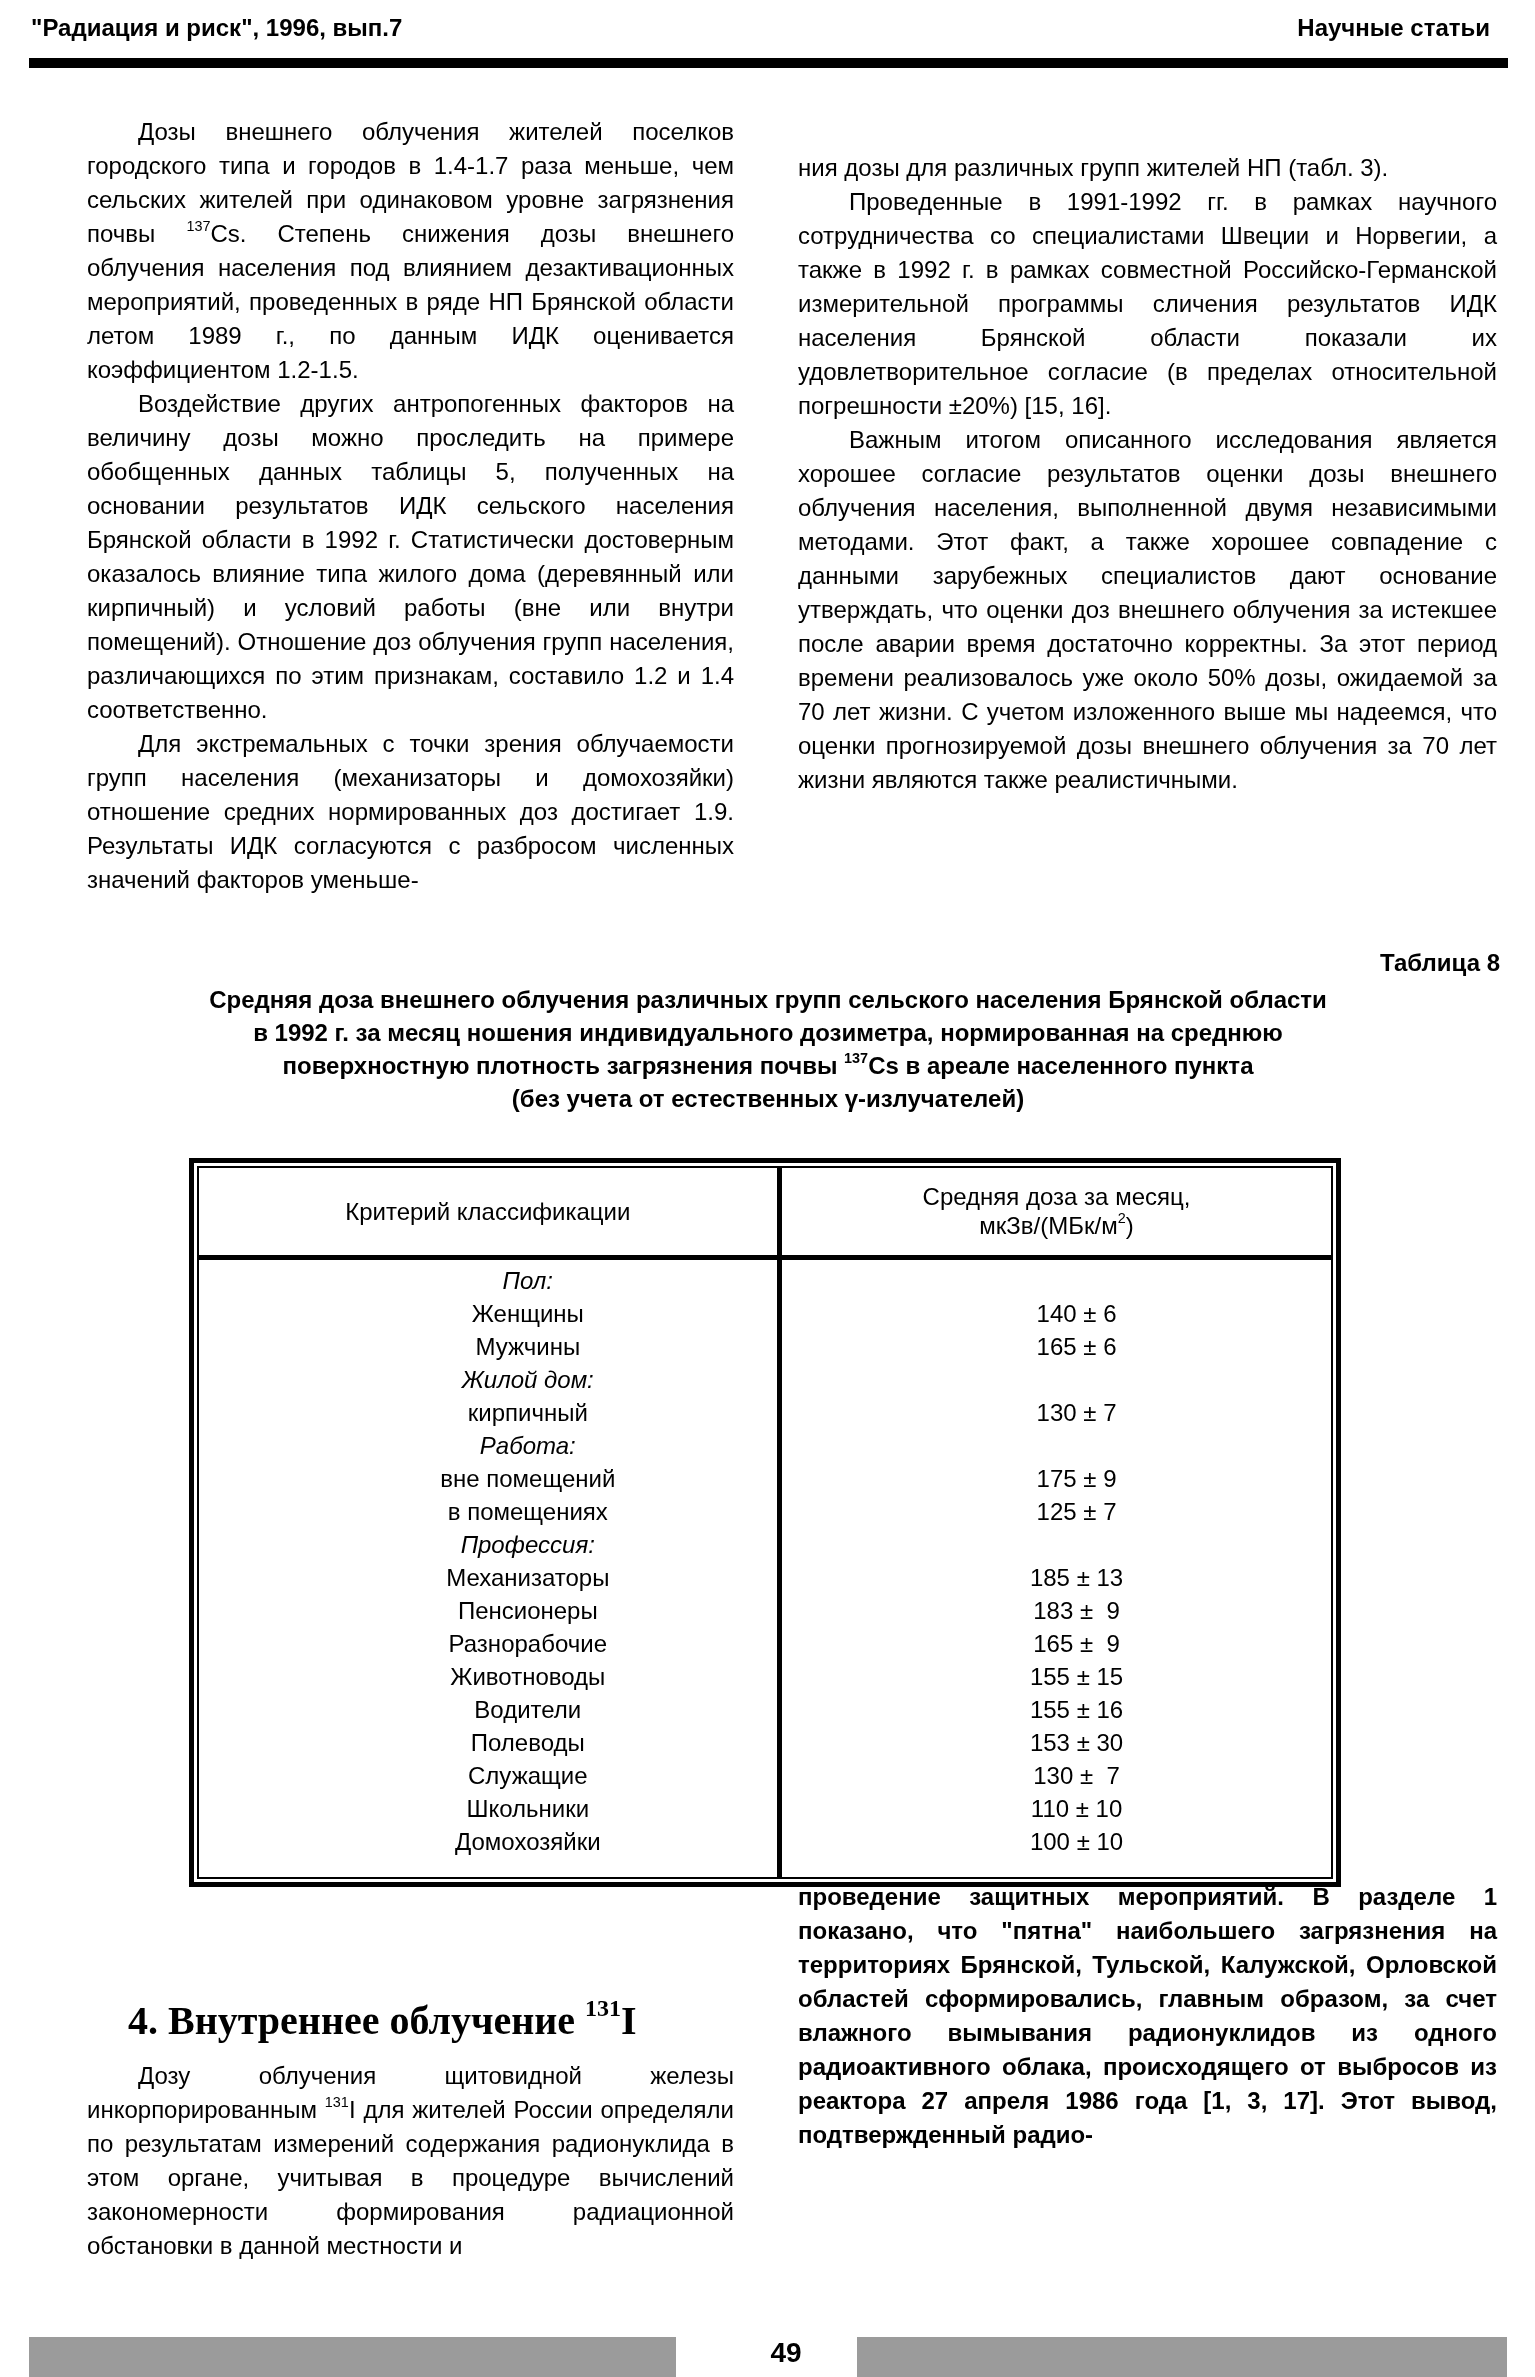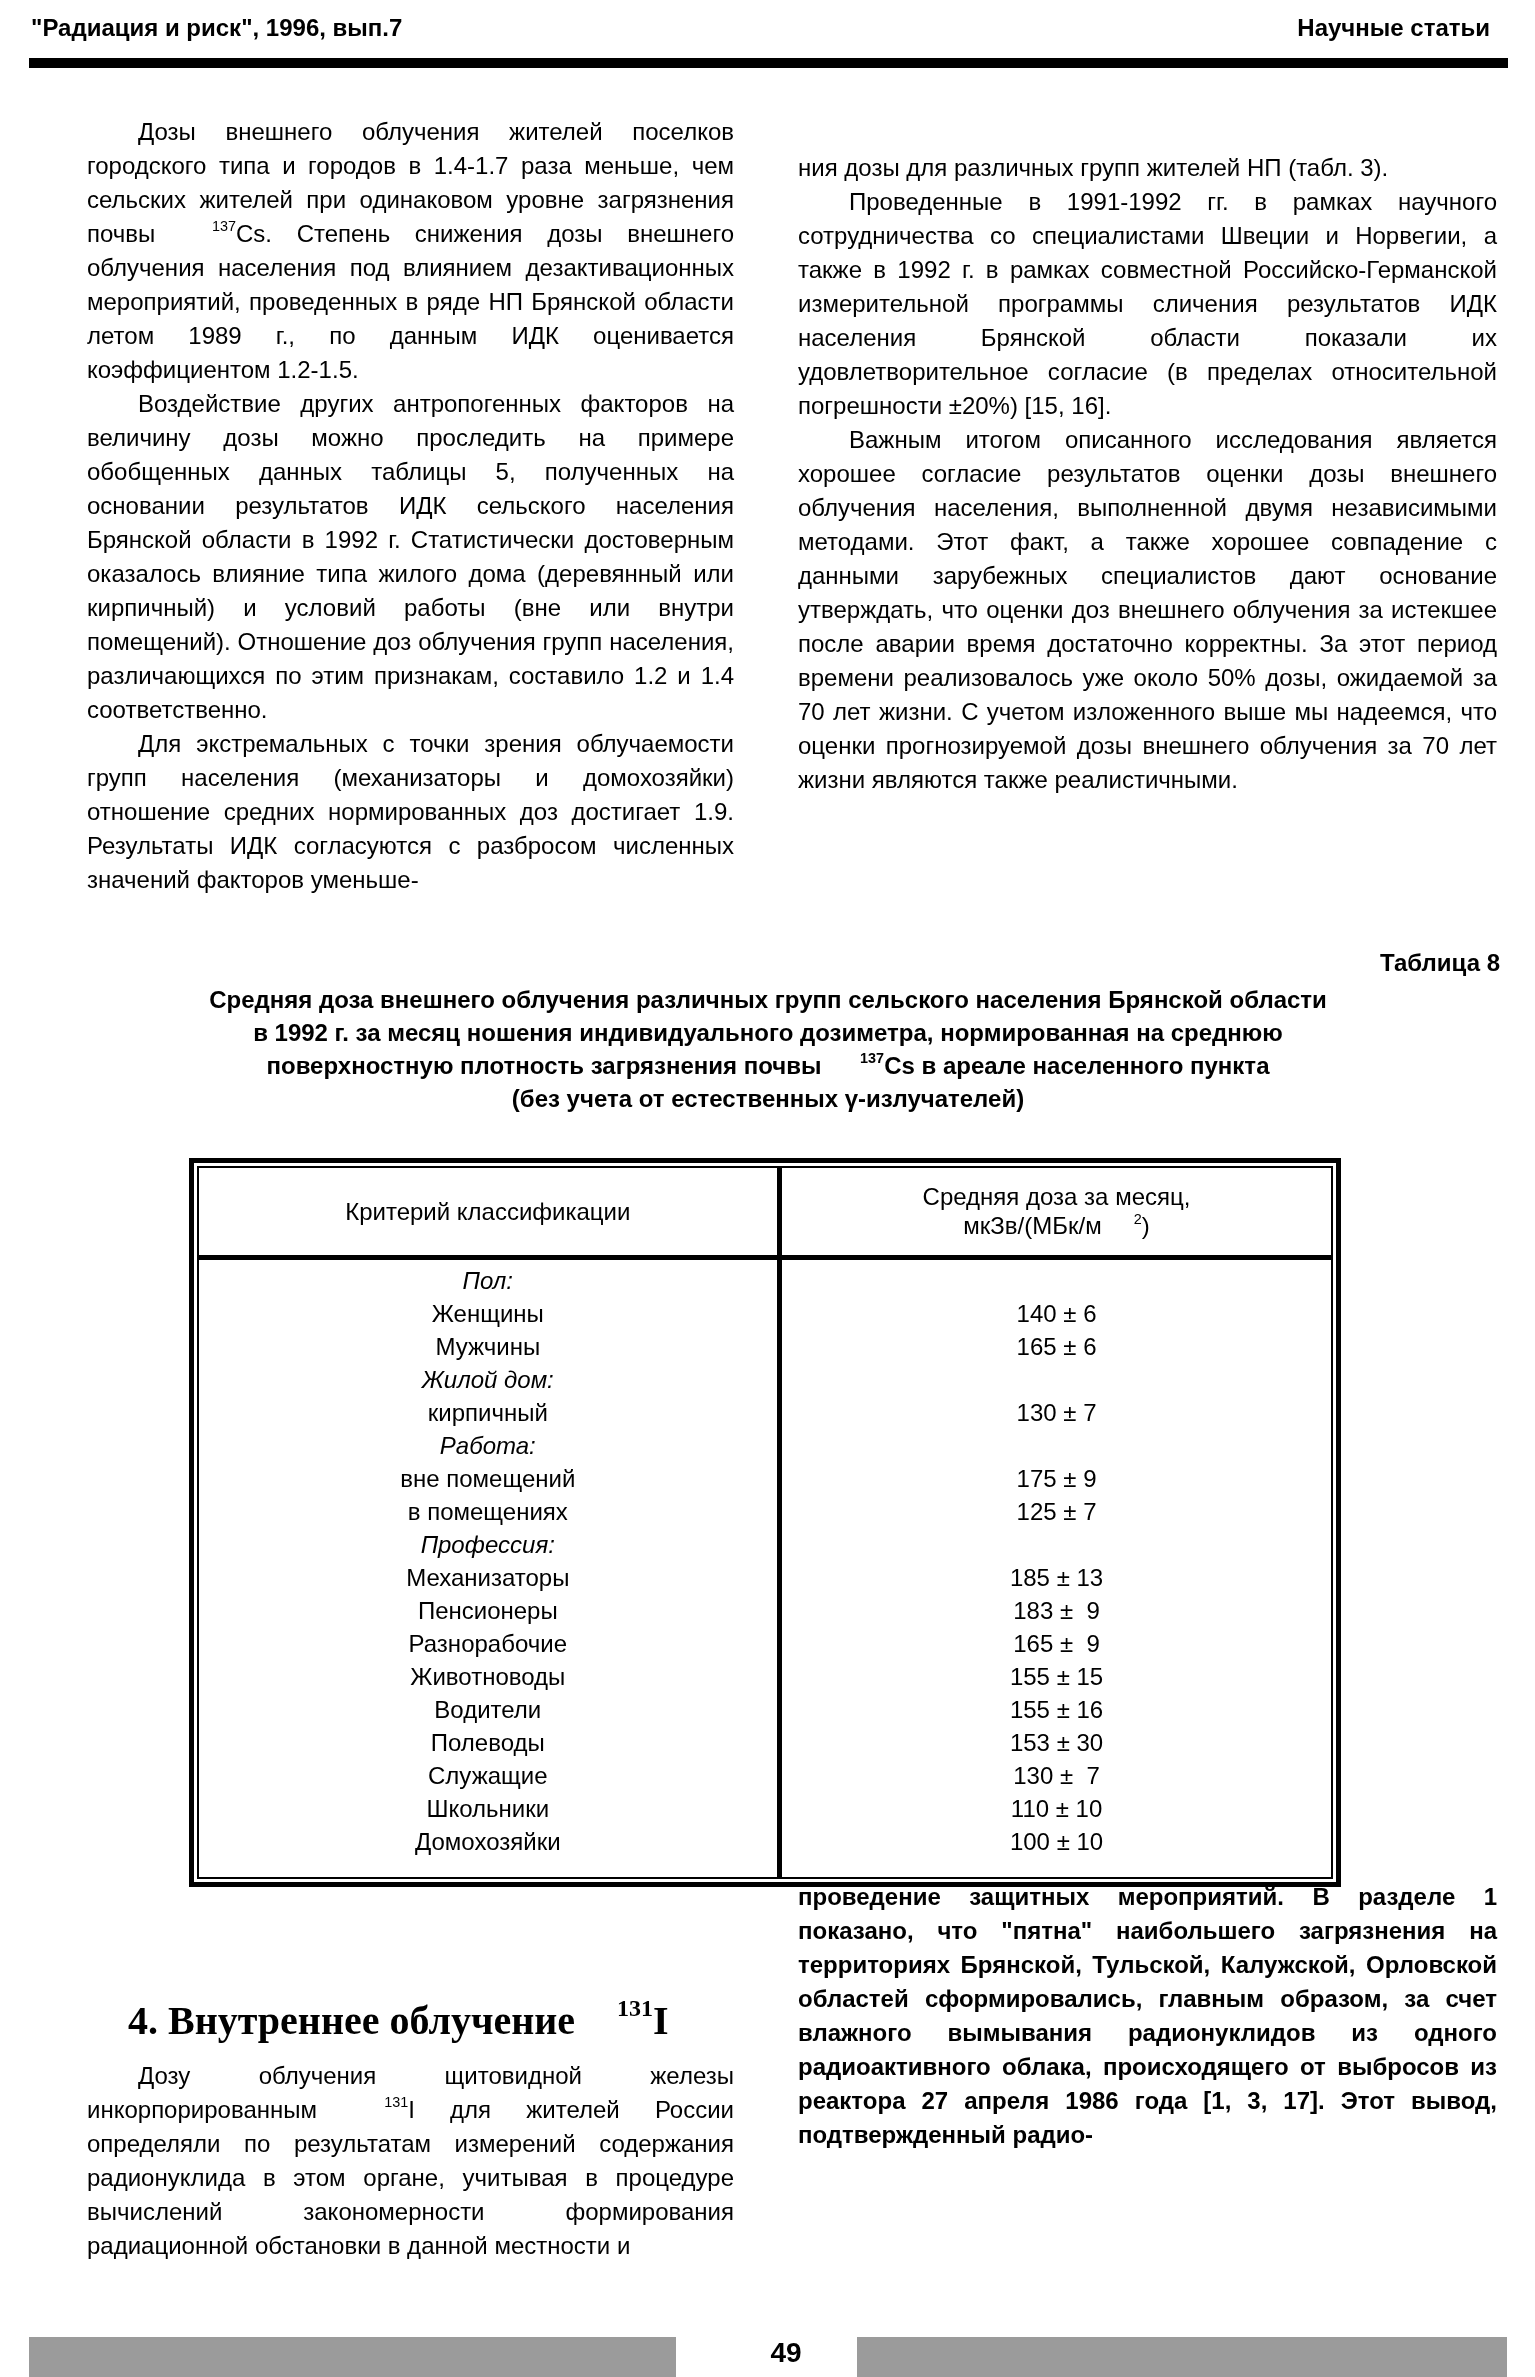--- a/index.html
+++ b/index.html
@@ -10,35 +10,35 @@
   .hdr-left { left:31px; }
   .hdr-right { right:46px; }
   .rule { left:29px; width:1479px; background:#000; }
   .rule1 { top:58px; height:4.5px; }
   .rule2 { top:63px; height:4.5px; }
   .col { font-size:24px; line-height:34px; text-align:justify; }
   .col p { margin:0; }
   .col .ind { text-indent:51px; }
   .colL { left:87px; width:647px; }
   .colR { left:798px; width:699px; }
-  sup { font-size:0.6em; vertical-align:0.75em; line-height:0;margin-left:32px; }
+  sup { font-size:0.6em; vertical-align:0.75em; line-height:0; }
   .tbl-label { right:36px; top:949px; font-size:24px; font-weight:bold; }
   .tbl-title { left:64px; width:1408px; top:983px; text-align:center;
                font-size:24px; font-weight:bold; line-height:33px; }
   .table-wrap { left:189px; top:1158px; width:1152px; height:729px;
                 border:5.1px solid #000; box-sizing:border-box;
                 outline:1.3px solid #000; outline-offset:-9px; }
   .table-wrap .inner { position:absolute; left:3.8px; top:3.8px; right:3.8px; bottom:3.8px; border:1.3px solid #000; }
   .vline { position:absolute; left:578px; top:0; bottom:0; width:5.1px; background:#000; }
   .hline { position:absolute; left:0; right:0; top:87px; height:5.1px; background:#000; }
   .th { position:absolute; top:0; height:87px; display:flex; align-items:center; justify-content:center;
         text-align:center; font-size:24px; line-height:29px; }
   .th1 { left:0; width:578px; }
   .th2 { left:583px; right:0; }
-  .tbody { position:absolute; top:96px; left:0; right:0; font-size:24px; line-height:33px; }
+  .tbody { position:absolute; top:96px; left:0; right:0; font-size:24px; line-height:33px;padding-left:40px; }
   .trow { display:flex; height:33px; }
   .tcell1 { width:578px; text-align:center; }
   .tcell2 { flex:1; text-align:center; margin-left:5.1px; white-space:pre; }
   .cat { font-style:italic; }
   .sec-title { left:128px; top:1997px; font-family:"Liberation Serif","DejaVu Serif",serif;
                font-weight:bold; font-size:40px; }
   .footer-bar { top:2337px; height:41px; background:#9b9b9b; }
   .fb-left { left:29px; width:647px; }
   .fb-right { left:857px; width:650px; }
   .page-num { left:741px; top:2337px; width:90px; text-align:center; font-size:28px; font-weight:bold; }

